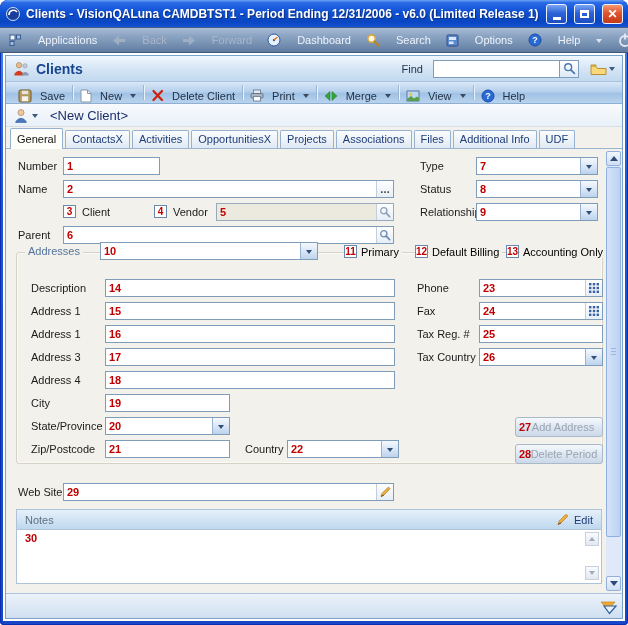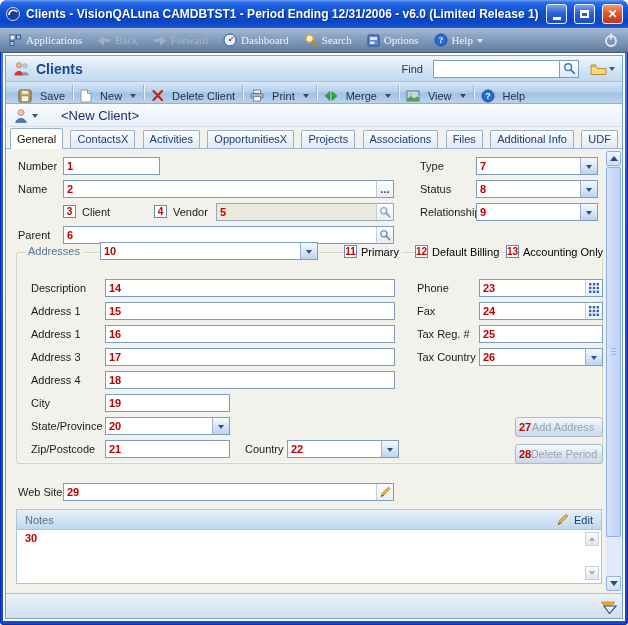--- a/index.html
+++ b/index.html
@@ -20,21 +20,21 @@
   .winbtn.red{background:linear-gradient(180deg,#f49a74,#e15430 45%,#c23a16);}
   .g-min{width:8px;height:3px;background:#fff;margin-top:9px;}
   .g-max{width:9px;height:8px;border:2px solid #fff;border-top-width:3px;}
   .g-x{color:#fff;font-weight:bold;font-size:12px;line-height:1;}
 
   
   .apptb{display:flex;align-items:center;height:26px;padding:0 9px;gap:15px;font-size:11px;color:#eef3fb;
     background:linear-gradient(180deg,#aabcd4 0%,#8ea6c4 25%,#7档?,#718cae 70%,#5f7a9e 100%);
     background:linear-gradient(180deg,#aabcd4 0%,#8ea6c4 30%,#718cae 75%,#5f7a9e 100%);
     border-top:1px solid #43608a;border-bottom:1px solid #3d5878;}
-  .app-item{display:flex;align-items:center;gap:4px;cursor:pointer;white-space:nowrap;font-family:Liberation Serif, serif;}
+  .app-item{display:flex;align-items:center;gap:16px;cursor:pointer;white-space:nowrap;}
   .app-item.dis{color:#a9b6c9;}
   .apptb .caret{width:0;height:0;border:3px solid transparent;border-top:4px solid #dbe4f2;margin-top:4px;}
   .power{margin-left:auto;cursor:pointer;display:flex;align-items:center;}
 
   
   .client-area{position:absolute;left:3px;right:3px;top:53px;bottom:4px;background:#fff;padding:2px;}
   .content{position:relative;height:100%;border:1px solid #7aa2ca;background:#f2f1ec;
     display:flex;flex-direction:column;}
 
   .module-hdr{height:26px;flex:0 0 26px;display:flex;align-items:center;gap:6px;padding:0 7px;
@@ -52,24 +52,24 @@
     background:linear-gradient(180deg,#d9e7f7 0%,#b6d0ec 45%,#a0c2e5 55%,#b9d3ee 100%);
     border-bottom:1px solid #8fb0d2;}
   .act{display:flex;align-items:center;gap:8px;padding:0 6px;height:100%;cursor:pointer;white-space:nowrap;margin-top:6px;}
   .act .caret{width:0;height:0;border:3px solid transparent;border-top:4px solid #3c4a60;margin-top:4px;}
   .sep{width:1px;height:15px;background:#9cb6d2;box-shadow:1px 0 0 #e9f2fb;margin:0 1px;}
 
   .record-row{height:23px;flex:0 0 23px;display:flex;align-items:center;gap:3px;padding:0 8px;
     background:linear-gradient(#f8fafd,#e9f0f8);border-bottom:1px solid #d6dfe9;}
   .rec-btn{display:flex;align-items:center;gap:3px;cursor:pointer;}
   .rec-btn .caret{width:0;height:0;border:3px solid transparent;border-top:4px solid #3c5a82;margin-top:4px;}
-  .rec-title{color:#1c2f6b;font-size:13px;margin-left:20px;}
+  .rec-title{color:#1c2f6b;font-size:13px;margin-left:9px;}
 
   .tabs{height:22px;flex:0 0 22px;display:flex;align-items:flex-end;gap:2px;padding:2px 4px 0;
-    border-bottom:1px solid #9ab4d0;background:#f2f1ec;justify-content:space-between;}
+    border-bottom:1px solid #9ab4d0;background:#f2f1ec;}
   .tab{height:18px;line-height:17px;padding:0 6px;font-size:11px;color:#1e3c78;cursor:pointer;
     background:linear-gradient(#fbfdfe,#dfe9f4);border:1px solid #96b2d0;border-bottom:none;
     border-radius:2px 2px 0 0;white-space:nowrap;}
   .tab.active{background:#fdfdfa;color:#141414;height:21px;line-height:20px;margin-bottom:-1px;z-index:2;}
 
   
   .form{position:relative;flex:1;background:#f2f1ec;font-size:11px;overflow:hidden;}
   .lbl{position:absolute;color:#1b1b1b;white-space:nowrap;}
   .fld{position:absolute;height:18px;border:1px solid #7f9db9;background:#fff;display:flex;align-items:stretch;}
   .fld input{flex:1;min-width:0;border:0;outline:none;padding:1px 3px;background:transparent;

